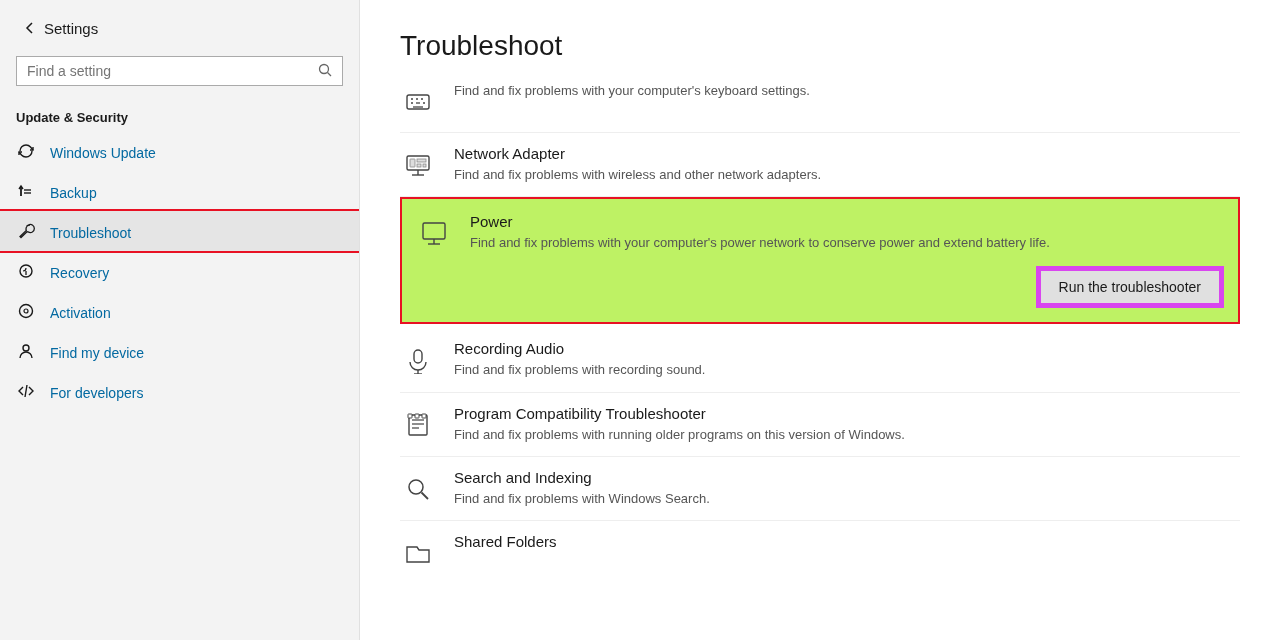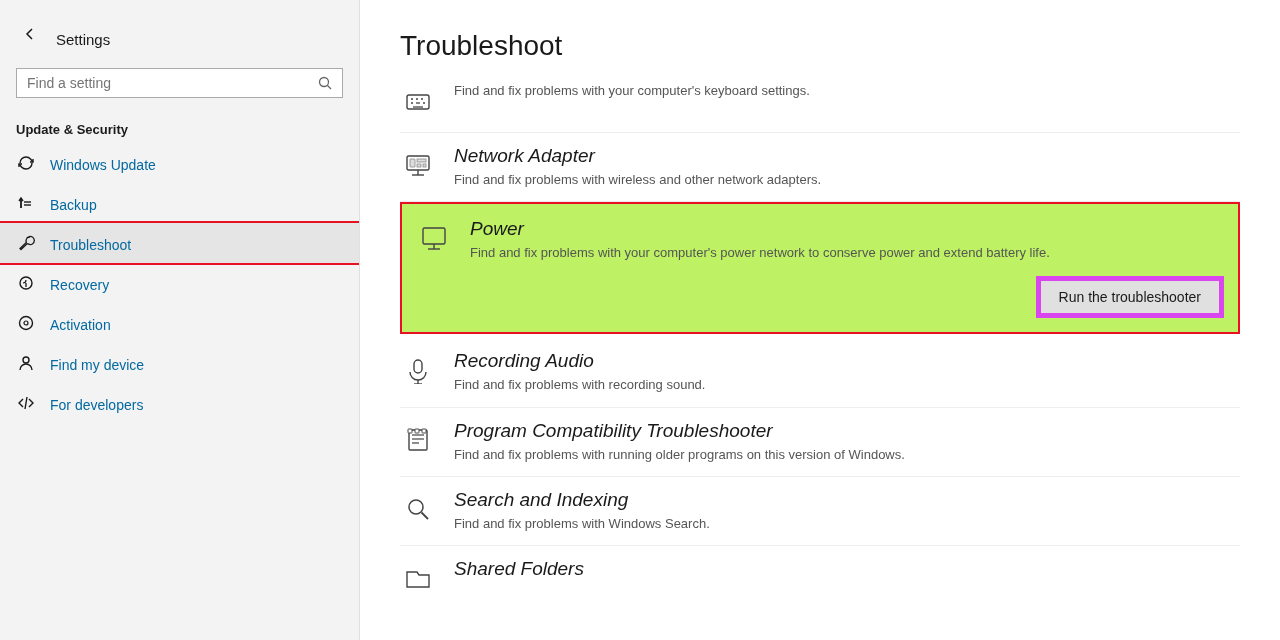--- a/index.html
+++ b/index.html
@@ -12,42 +12,41 @@
       background: #f3f3f3;
       display: flex;
       flex-direction: column;
       border-right: 1px solid #e0e0e0;
       height: 100%;
       overflow-y: auto;
     }
 
     .sidebar-header {
       display: flex;
-      align-items: flex-end;
-      padding: 20px 16px;
-      gap: 12px;
+      align-items: center;
+      padding: 14px 16px;
     }
 
     .back-btn {
       width: 28px; height: 28px;
       cursor: pointer;
       display: flex; align-items: center; justify-content: center;
       border-radius: 50%;
     }
 
     .sidebar-title {
       font-size: 15px;
       font-weight: 400;
       color: #1a1a1a;
     }
 
     .search-box {
       margin: 0 16px 16px 16px;
       display: flex;
-      align-items: center;
+      align-items: flex-start;
       border: 1px solid #aaa;
       background: white;
       padding: 6px 10px;
       gap: 8px;
     }
 
     .search-box input {
       border: none; outline: none;
       font-size: 14px; color: #555;
       flex: 1; background: transparent;
@@ -113,25 +112,24 @@
     .item-icon {
       width: 36px; height: 36px;
       flex-shrink: 0;
       display: flex; align-items: center; justify-content: center;
       margin-top: 2px;
     }
 
     .item-text { flex: 1; }
 
     .item-title {
-      font-size: 19px;
+      font-size: 15px;
       font-weight: 400;
       color: #1a1a1a;
       margin-bottom: 4px;
-      font-style: italic;
     }
 
     .item-desc {
       font-size: 13px;
       color: #555;
       line-height: 1.4;
     }
 
     .run-btn {
       display: block;

